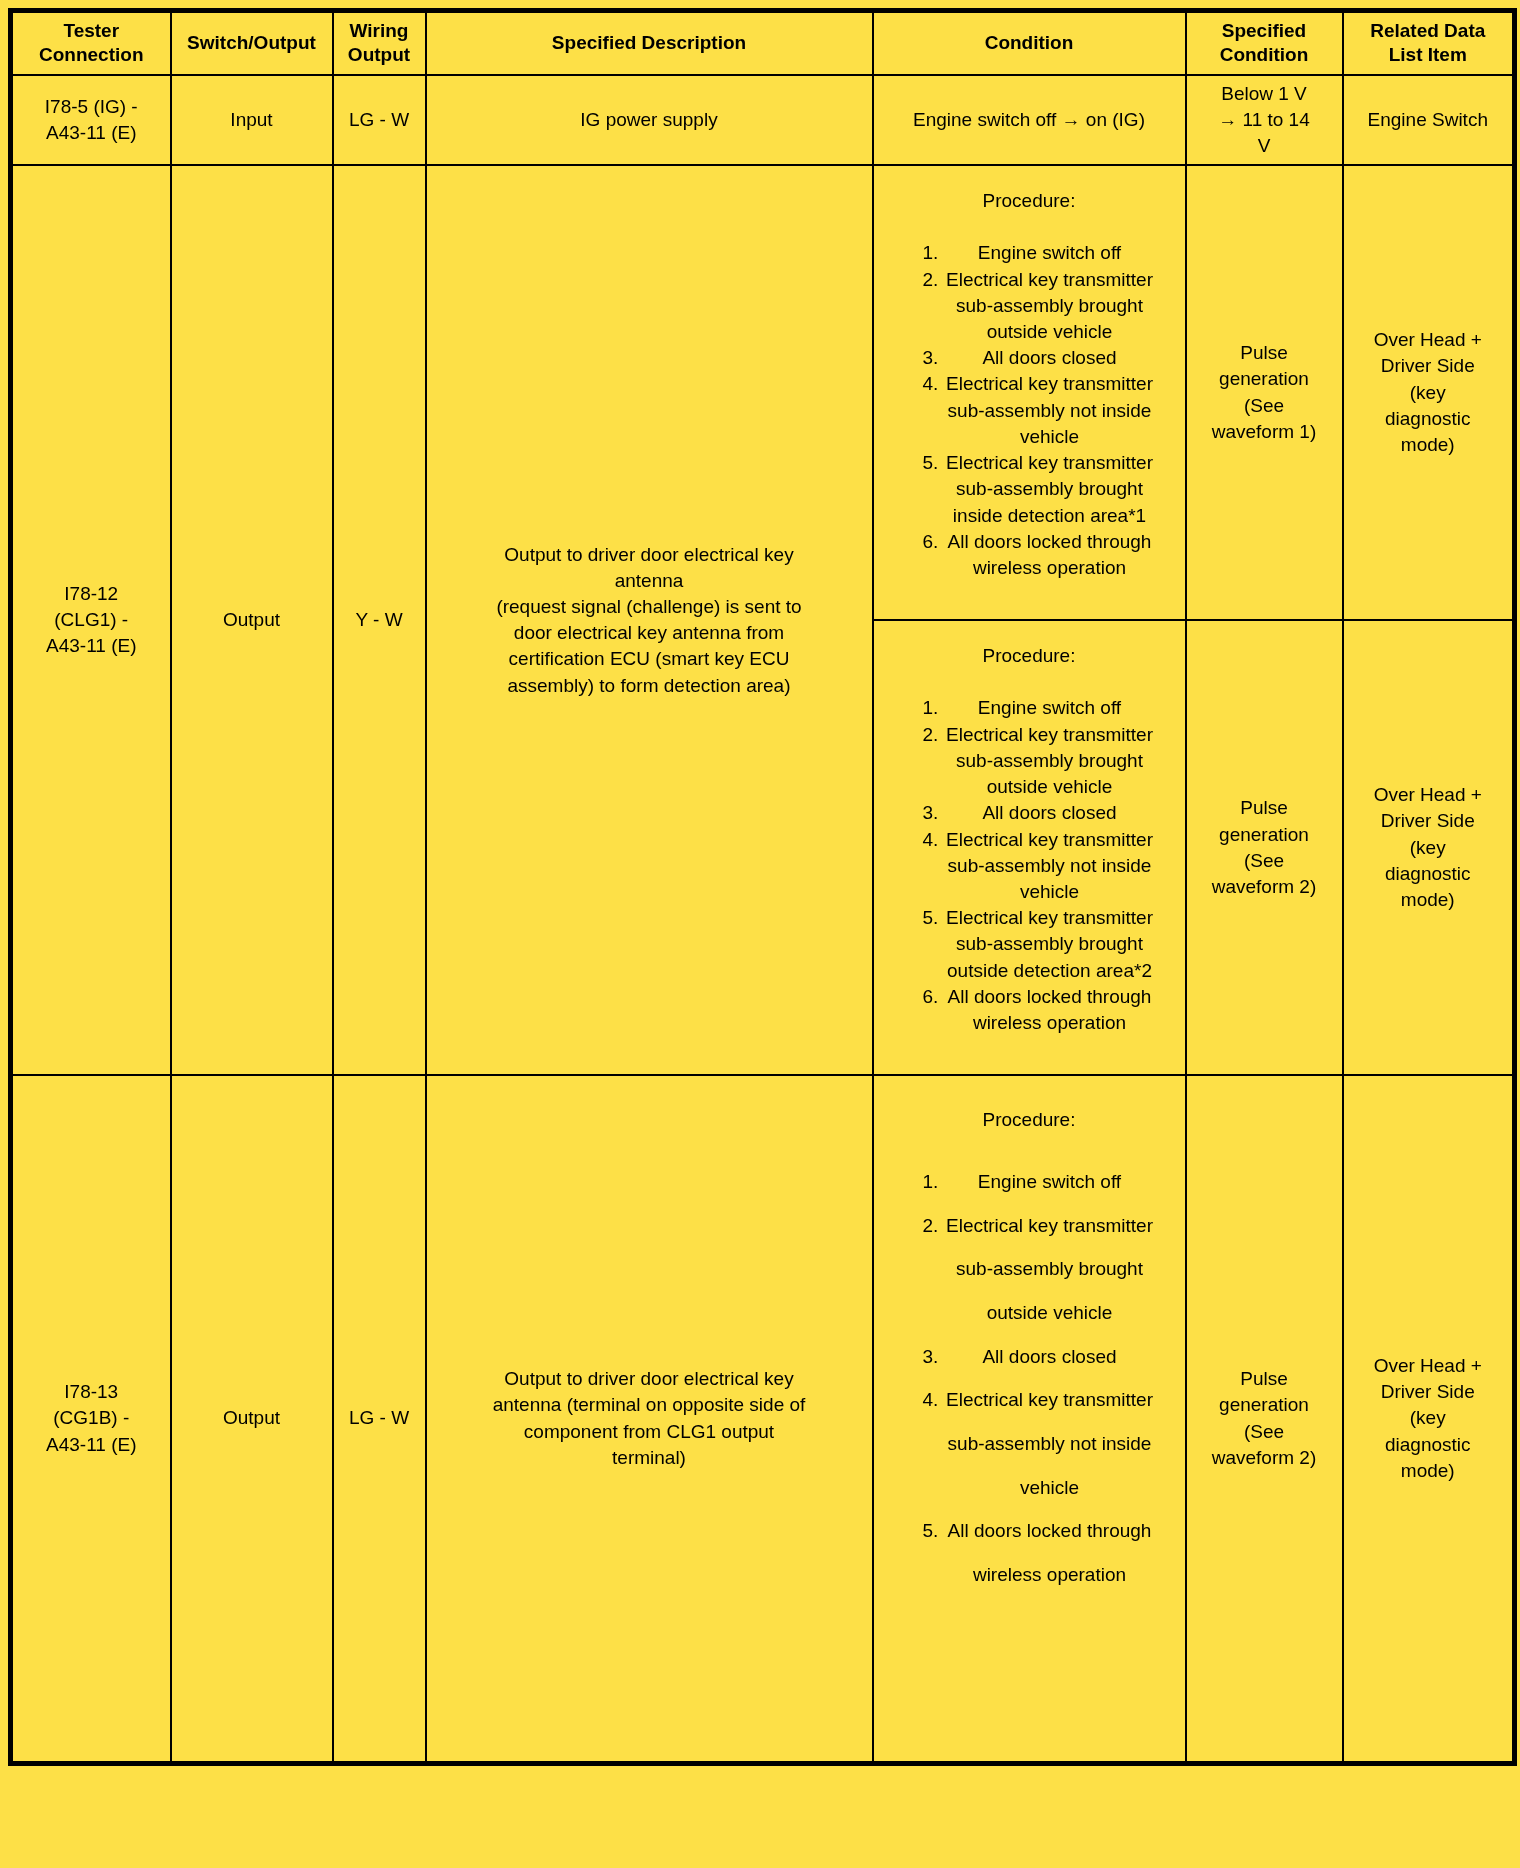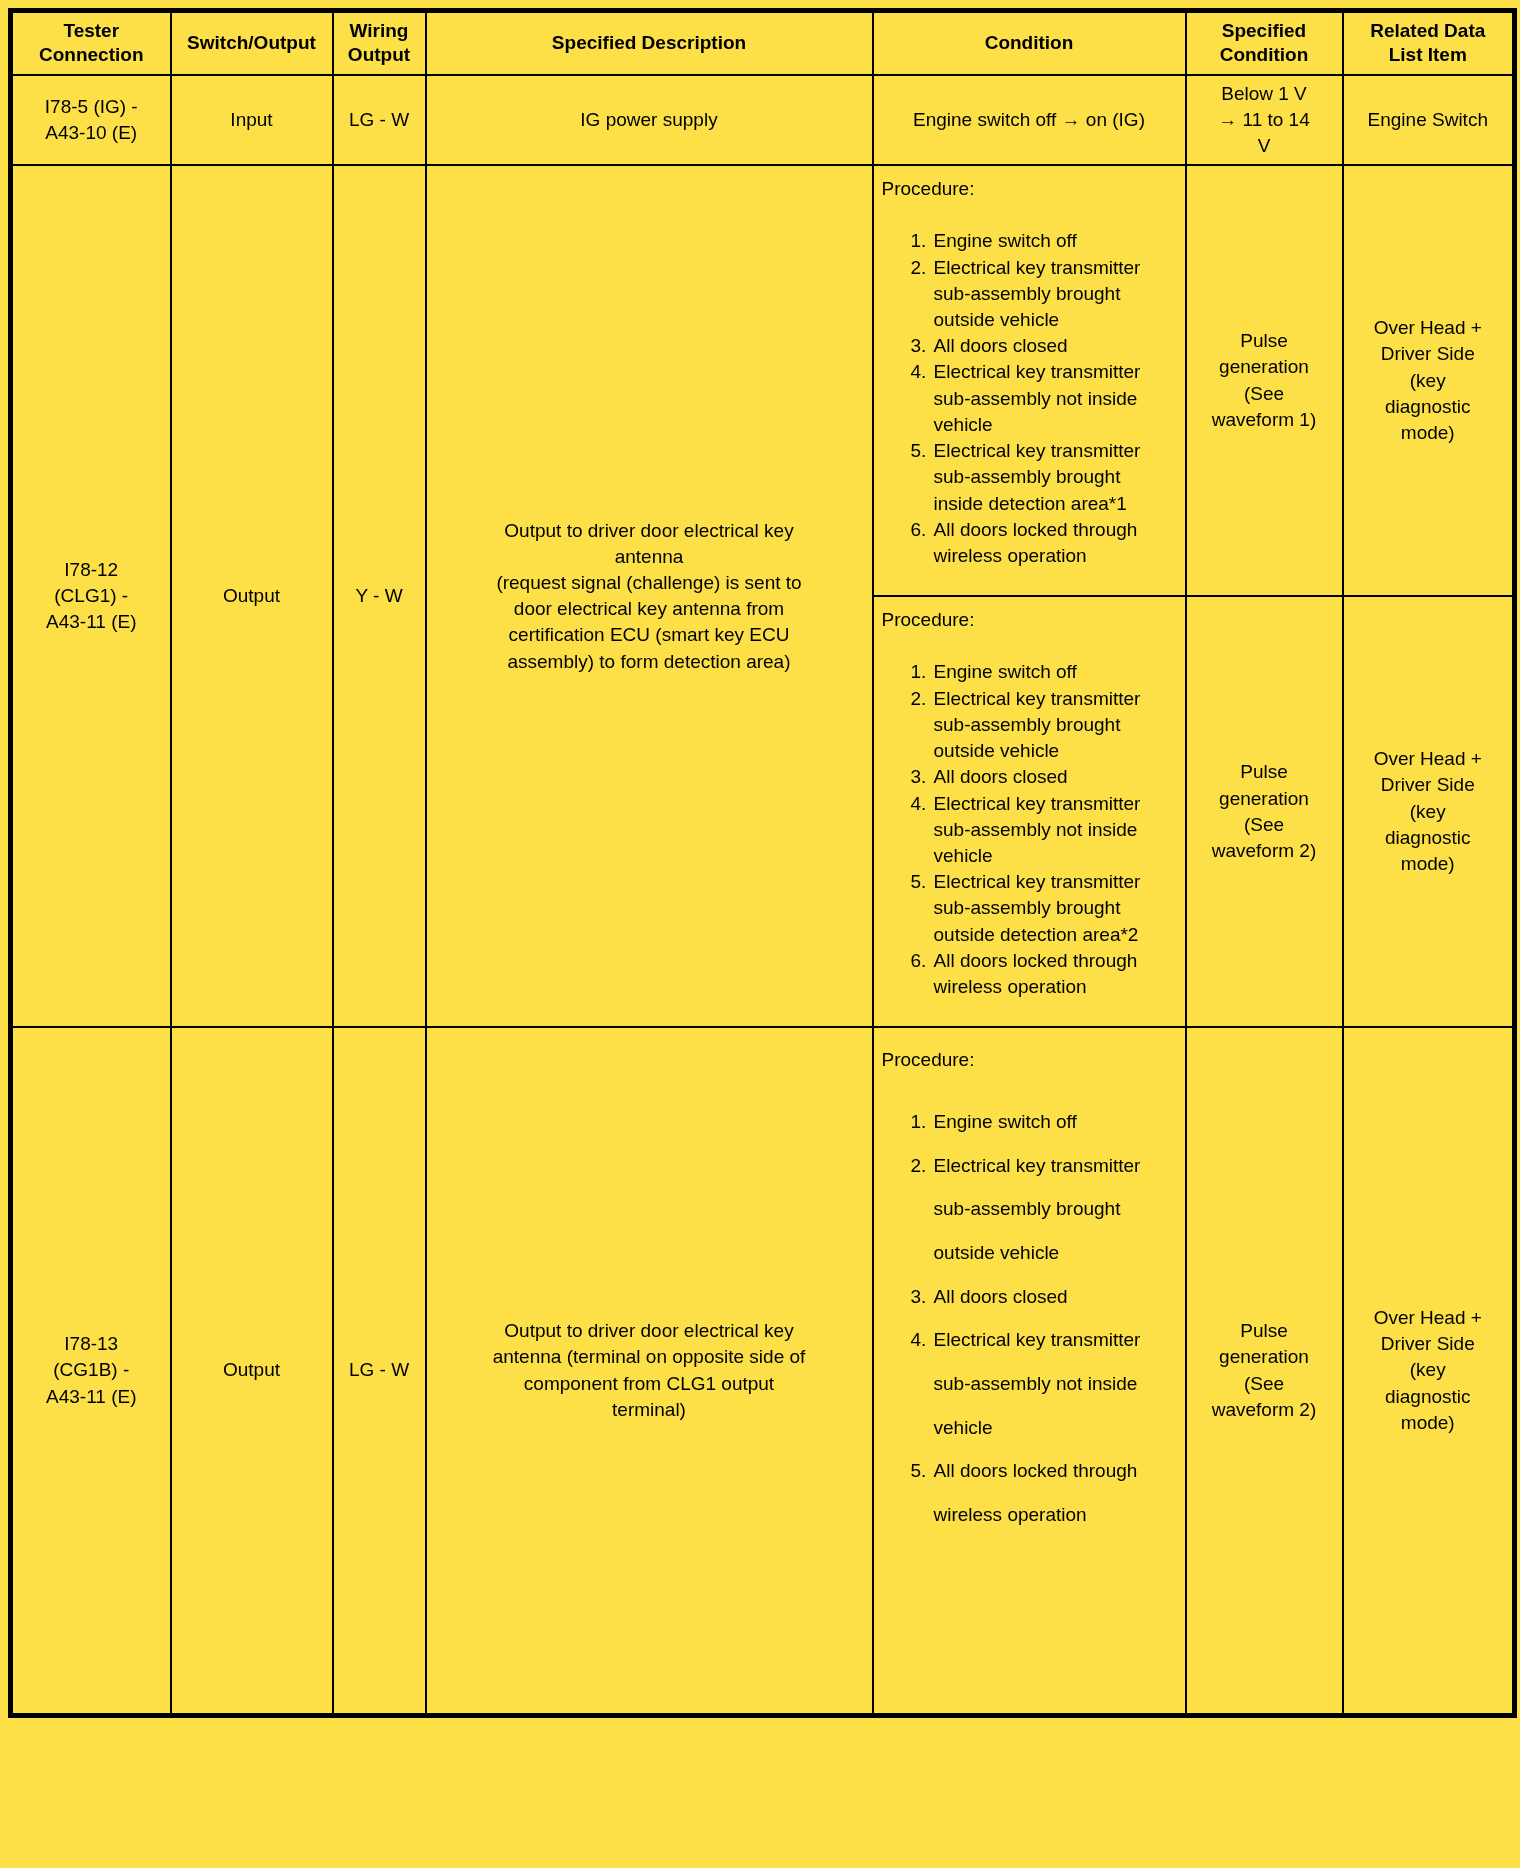--- a/index.html
+++ b/index.html
@@ -29,22 +29,22 @@
     line-height: 1.3;
   }
   td.center { text-align: center; }
   td.pre { white-space: pre-line; }
   td.cond {
     text-align: center;
     vertical-align: middle;
   }
   td.procedure-cell {
     vertical-align: top;
-    text-align: left;
-    padding: 8px;
+    text-align: center;
+    padding: 20px;
   }
   .procedure-label { margin: 2px 0 26px 0; }
   ol.procedure-steps {
     margin: 18px;
     padding-left: 32px;
     width: 242px;
     max-width: 100%;
   }
   ol.procedure-steps li { padding-left: 2px; }
 
@@ -79,21 +79,21 @@
       <th>Specified Description</th>
       <th>Condition</th>
       <th>Specified
 Condition</th>
       <th>Related Data
 List Item</th>
     </tr>
 
     <tr class="row-1">
       <td class="center pre">I78-5 (IG) -
-A43-10 (E)</td>
+A43-11 (E)</td>
       <td class="center">Input</td>
       <td class="center">LG - W</td>
       <td class="center">IG power supply</td>
       <td class="cond">Engine switch off → on (IG)</td>
       <td class="center pre">Below 1 V
 → 11 to 14
 V</td>
       <td class="center">Engine Switch</td>
     </tr>
 

